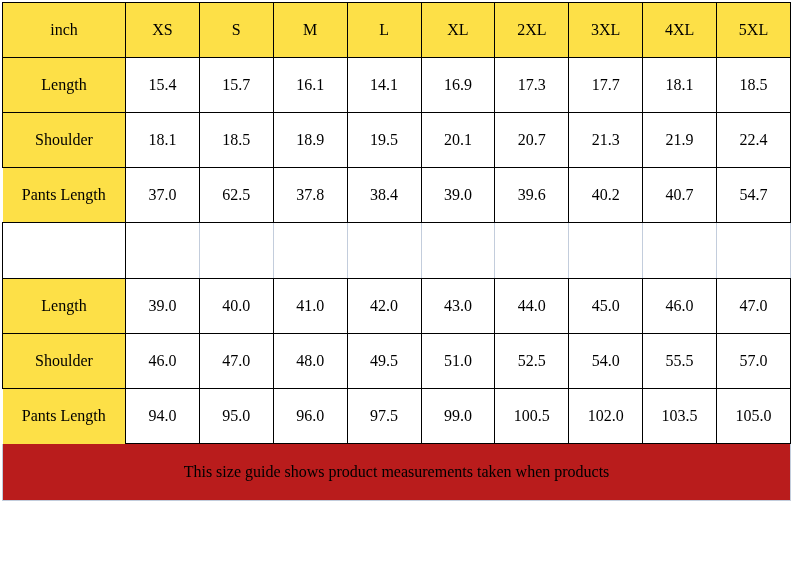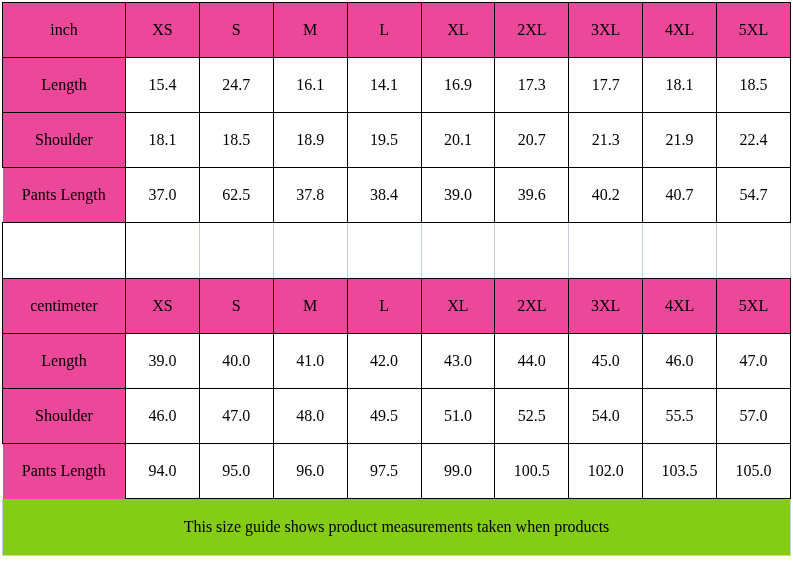--- a/index.html
+++ b/index.html
@@ -33,21 +33,21 @@
     text-align: center;
     vertical-align: middle;
     font-size: 16px;
     height: 55px;
     padding: 0 2px;
     background: #ffffff;
     overflow: hidden;
     white-space: nowrap;
   }
   table.size-chart td.head {
-    background: #ec4899;
+    background: #fde047;
   }
   table.size-chart td.no-left {
     border-left: none;
   }
   table.size-chart td.no-bottom {
     border-bottom: none;
   }
   
   table.size-chart tr.spacer td {
     background: #ffffff;
@@ -66,21 +66,21 @@
     height: 57px;
     border: 1px solid #c3cddc;
     border-top: none;
     display: flex;
     flex-direction: column;
     align-items: center;
     justify-content: center;
     font-size: 16px;
     line-height: 1.45;
     text-align: center;
-    background: #84cc16;
+    background: #b91c1c;
   }
 </style>
 </head>
 <body>
 
 <div class="page">
 
   <table class="size-chart">
     <colgroup>
       <col style="width:123px">
@@ -103,21 +103,21 @@
           <td class="head">L</td>
           <td class="head">XL</td>
           <td class="head">2XL</td>
           <td class="head">3XL</td>
           <td class="head">4XL</td>
           <td class="head">5XL</td>
         </tr>
         <tr>
           <td class="head">Length</td>
           <td>15.4</td>
-          <td>24.7</td>
+          <td>15.7</td>
           <td>16.1</td>
           <td>14.1</td>
           <td>16.9</td>
           <td>17.3</td>
           <td>17.7</td>
           <td>18.1</td>
           <td>18.5</td>
         </tr>
         <tr>
           <td class="head">Shoulder</td>
@@ -149,32 +149,20 @@
           <td></td>
           <td></td>
           <td></td>
           <td></td>
           <td></td>
           <td></td>
           <td></td>
           <td></td>
         </tr>
         <tr>
-          <td class="head">centimeter</td>
-          <td class="head">XS</td>
-          <td class="head">S</td>
-          <td class="head">M</td>
-          <td class="head">L</td>
-          <td class="head">XL</td>
-          <td class="head">2XL</td>
-          <td class="head">3XL</td>
-          <td class="head">4XL</td>
-          <td class="head">5XL</td>
-        </tr>
-        <tr>
           <td class="head">Length</td>
           <td>39.0</td>
           <td>40.0</td>
           <td>41.0</td>
           <td>42.0</td>
           <td>43.0</td>
           <td>44.0</td>
           <td>45.0</td>
           <td>46.0</td>
           <td>47.0</td>

